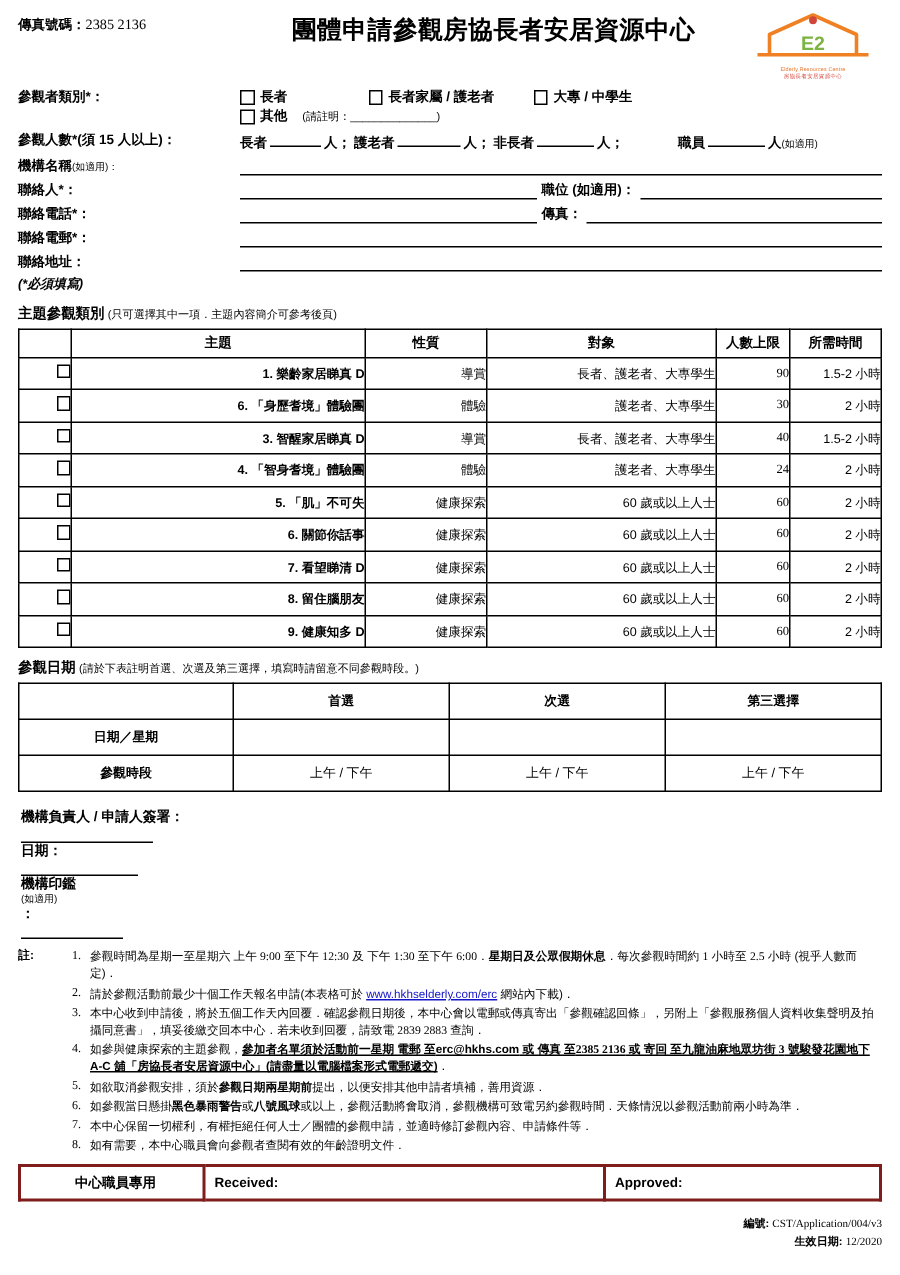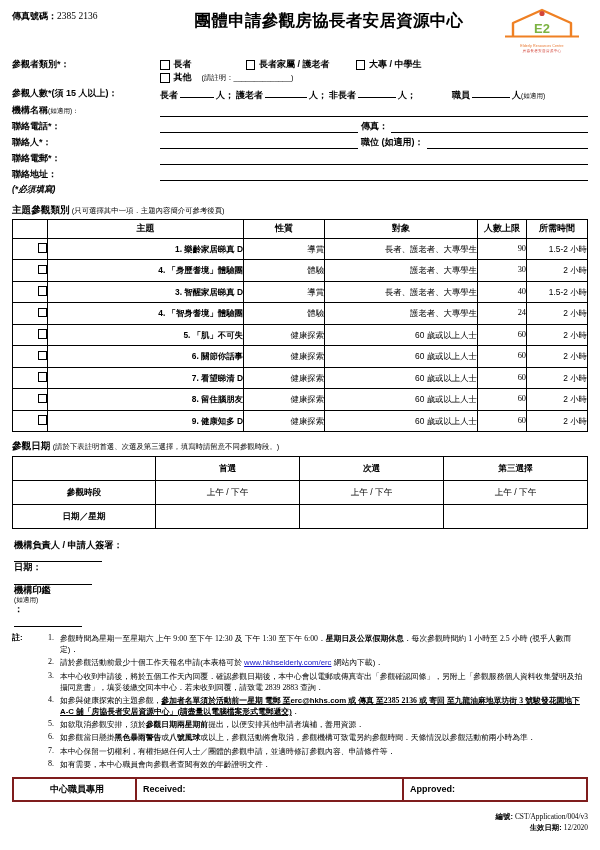--- a/index.html
+++ b/index.html
@@ -193,42 +193,42 @@
     </div>
   </div>
 
   <div class="fields">
     <div class="frow" style="height:15px;">
       <div class="fname"><span>機構名稱</span><span class="tiny">(如適用)：</span></div>
       <div class="fline"></div>
     </div>
 
     <div class="frow">
+      <div class="fname">聯絡人*：</div>
+      <div class="fline-split">
+        <div class="fline-a"></div>
+        <div class="fsec">
+          <span class="fsec-lbl">職位 (如適用)：</span>
+          <span class="fsec-line"></span>
+        </div>
+      </div>
+    </div>
+
+    <div class="frow">
       <div class="fname">聯絡電話*：</div>
       <div class="fline-split">
         <div class="fline-a"></div>
         <div class="fsec">
           <span class="fsec-lbl">傳真：</span>
           <span class="fsec-line"></span>
         </div>
       </div>
     </div>
 
     <div class="frow">
-      <div class="fname">聯絡人*：</div>
-      <div class="fline-split">
-        <div class="fline-a"></div>
-        <div class="fsec">
-          <span class="fsec-lbl">職位 (如適用)：</span>
-          <span class="fsec-line"></span>
-        </div>
-      </div>
-    </div>
-
-    <div class="frow">
       <div class="fname">聯絡電郵*：</div>
       <div class="fline"></div>
     </div>
 
     <div class="frow">
       <div class="fname">聯絡地址：</div>
       <div class="fline"></div>
     </div>
   </div>
 
@@ -254,21 +254,21 @@
       <tr>
         <td class="c-check"><span class="cb-cell"></span></td>
         <td class="c-topic">1. 樂齡家居睇真 D</td>
         <td class="c-nat">導賞</td>
         <td class="c-aud">長者、護老者、大專學生</td>
         <td class="c-max">90</td>
         <td class="c-dur">1.5-2 小時</td>
       </tr>
       <tr>
         <td class="c-check"><span class="cb-cell"></span></td>
-        <td class="c-topic">4. 「身歷耆境」體驗團</td>
+        <td class="c-topic">6. 「身歷耆境」體驗團</td>
         <td class="c-nat">體驗</td>
         <td class="c-aud">護老者、大專學生</td>
         <td class="c-max">30</td>
         <td class="c-dur">2 小時</td>
       </tr>
       <tr>
         <td class="c-check"><span class="cb-cell"></span></td>
         <td class="c-topic">3. 智醒家居睇真 D</td>
         <td class="c-nat">導賞</td>
         <td class="c-aud">長者、護老者、大專學生</td>
@@ -333,30 +333,30 @@
 
   <table class="dates">
     <tbody>
       <tr>
         <td class="d-lbl"></td>
         <td class="d-head">首選</td>
         <td class="d-head">次選</td>
         <td class="d-head">第三選擇</td>
       </tr>
       <tr>
+        <td class="d-lbl">日期／星期</td>
+        <td class="d-empty"></td>
+        <td class="d-empty"></td>
+        <td class="d-empty"></td>
+      </tr>
+      <tr>
         <td class="d-lbl">參觀時段</td>
         <td>上午 / 下午</td>
         <td>上午 / 下午</td>
         <td>上午 / 下午</td>
-      </tr>
-      <tr>
-        <td class="d-lbl">日期／星期</td>
-        <td class="d-empty"></td>
-        <td class="d-empty"></td>
-        <td class="d-empty"></td>
       </tr>
     </tbody>
   </table>
 
   <div class="sig">
     <span>機構負責人 / 申請人簽署：</span>
     <span class="sline" style="width:88px;margin:0 2px;"></span>
     <span>日期：</span>
     <span class="sline" style="width:78px;margin:0 2px;"></span>
     <span>機構印鑑</span>

